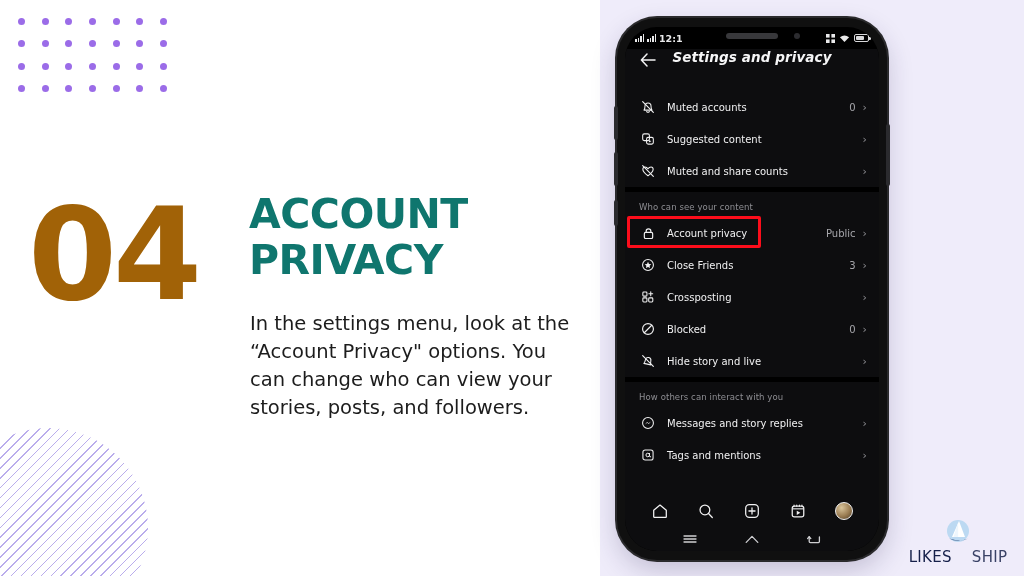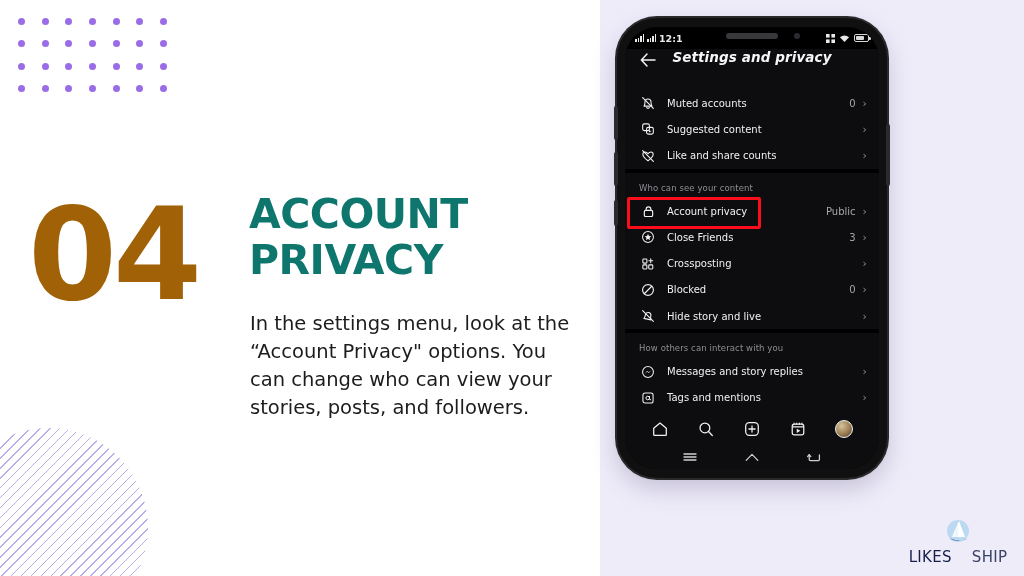--- a/index.html
+++ b/index.html
@@ -81,21 +81,21 @@
     font-size:15px; font-weight:bold;
     letter-spacing:.3px; color:#16204a;
     white-space:nowrap;
   }
   #brand-wordmark b { font-weight:normal; }
   #brand-wordmark em { font-style:normal; font-weight:normal; color:#3a4266;margin-left:20px; }
 
   
   #phone {
     position:absolute; left:617px; top:18px;
-    width:270px; height:460px;
+    width:270px; height:542px;
     background:#101010;
     border-radius:40px;
     box-shadow:0 0 0 2px #2a2a2c, 0 10px 26px rgba(40,30,80,.22);
     padding:9px 8px;
   }
   .side-btn { position:absolute; background:#2b2b2e; border-radius:2px; }
   #btn-vol-up   { left:-3px; top:88px;  width:4px; height:34px; }
   #btn-vol-down { left:-3px; top:134px; width:4px; height:34px; }
   #btn-silent   { left:-3px; top:182px; width:4px; height:26px; }
   #btn-power    { right:-3px; top:106px; width:4px; height:62px; }
@@ -385,21 +385,21 @@
         <span class="chev">›</span>
       </div>
 
       <div class="row">
         <span class="row-icon">
           <svg width="16" height="16" viewBox="0 0 18 18">
             <path d="M9 14.4 Q3.2 10.4 3.2 7.1 Q3.2 4.4 5.6 4.4 Q7.7 4.4 9 6.4 Q10.3 4.4 12.4 4.4 Q14.8 4.4 14.8 7.1 Q14.8 10.4 9 14.4 Z" fill="none" stroke="#f1f1f2" stroke-width="1.2" stroke-linejoin="round"></path>
             <path d="M3 3 L15 15" stroke="#f1f1f2" stroke-width="1.3" stroke-linecap="round"></path>
           </svg>
         </span>
-        <span class="row-label">Like and share counts</span>
+        <span class="row-label">Muted and share counts</span>
         <span class="row-value"></span>
         <span class="chev">›</span>
       </div>
 
       <div class="section-divider"></div>
 
       <div class="section-head">Who can see your content</div>
 
       <div class="row" id="row-account-privacy">
         <span class="hl-box"></span>

